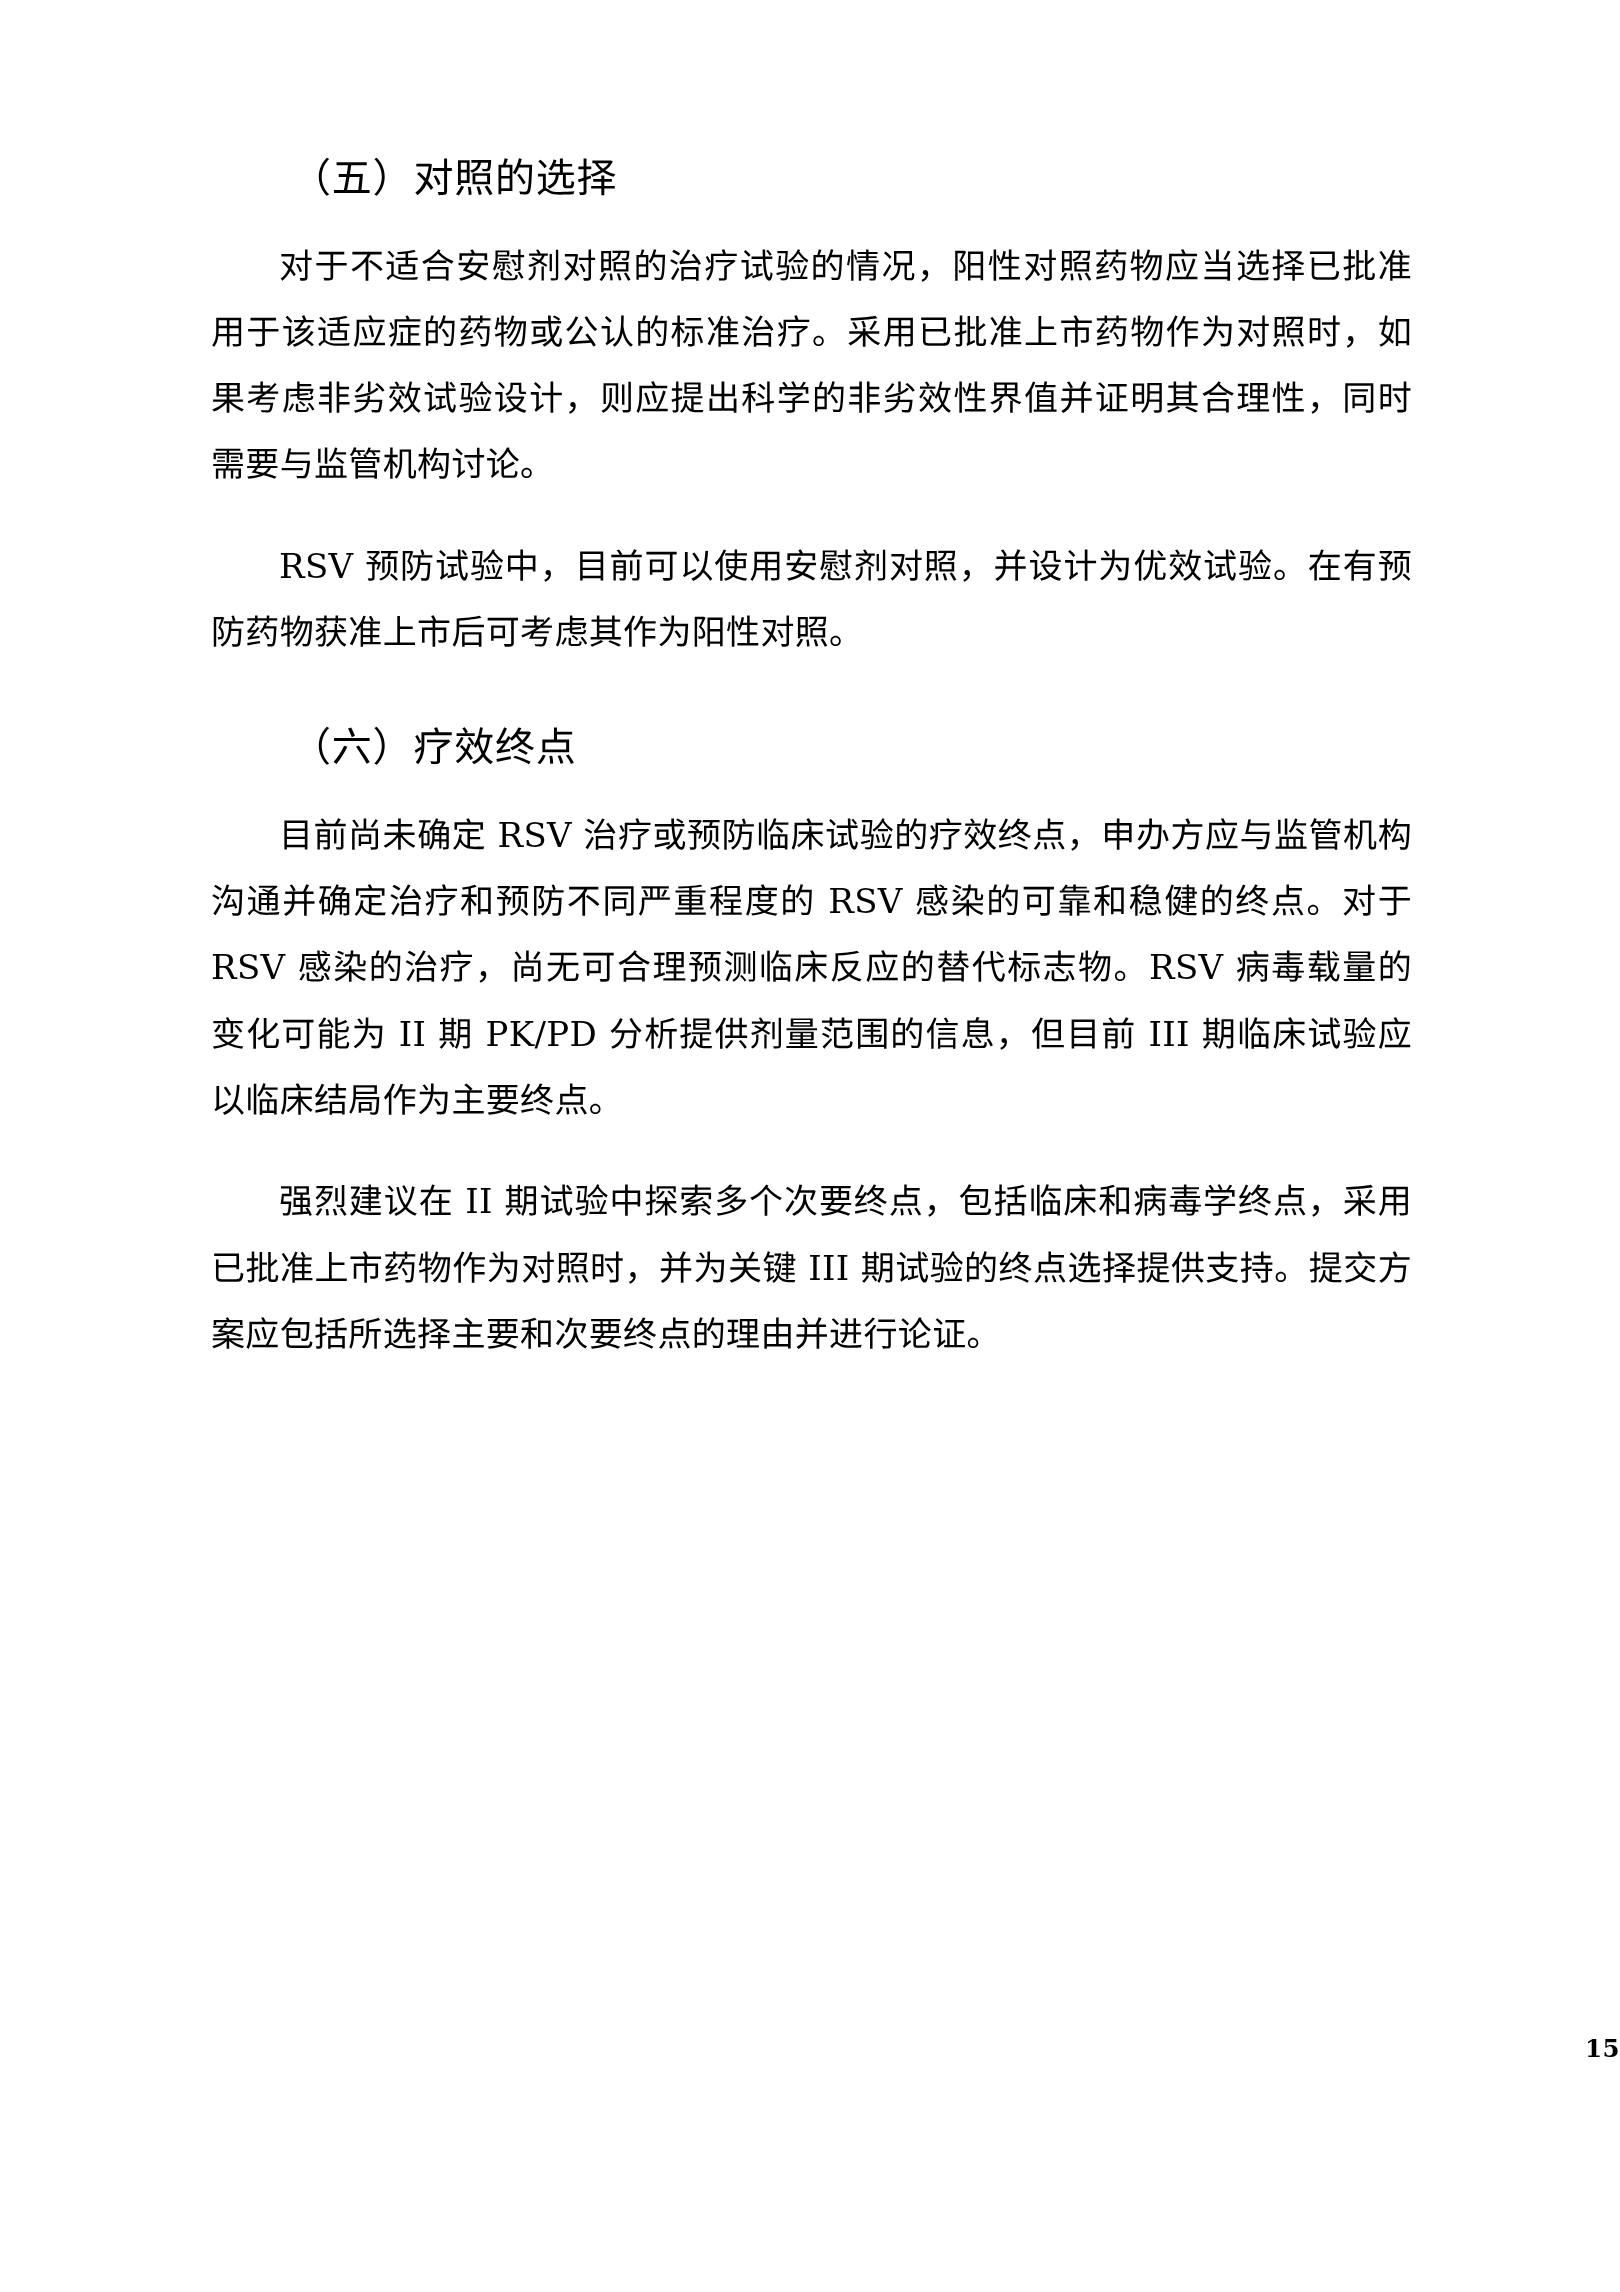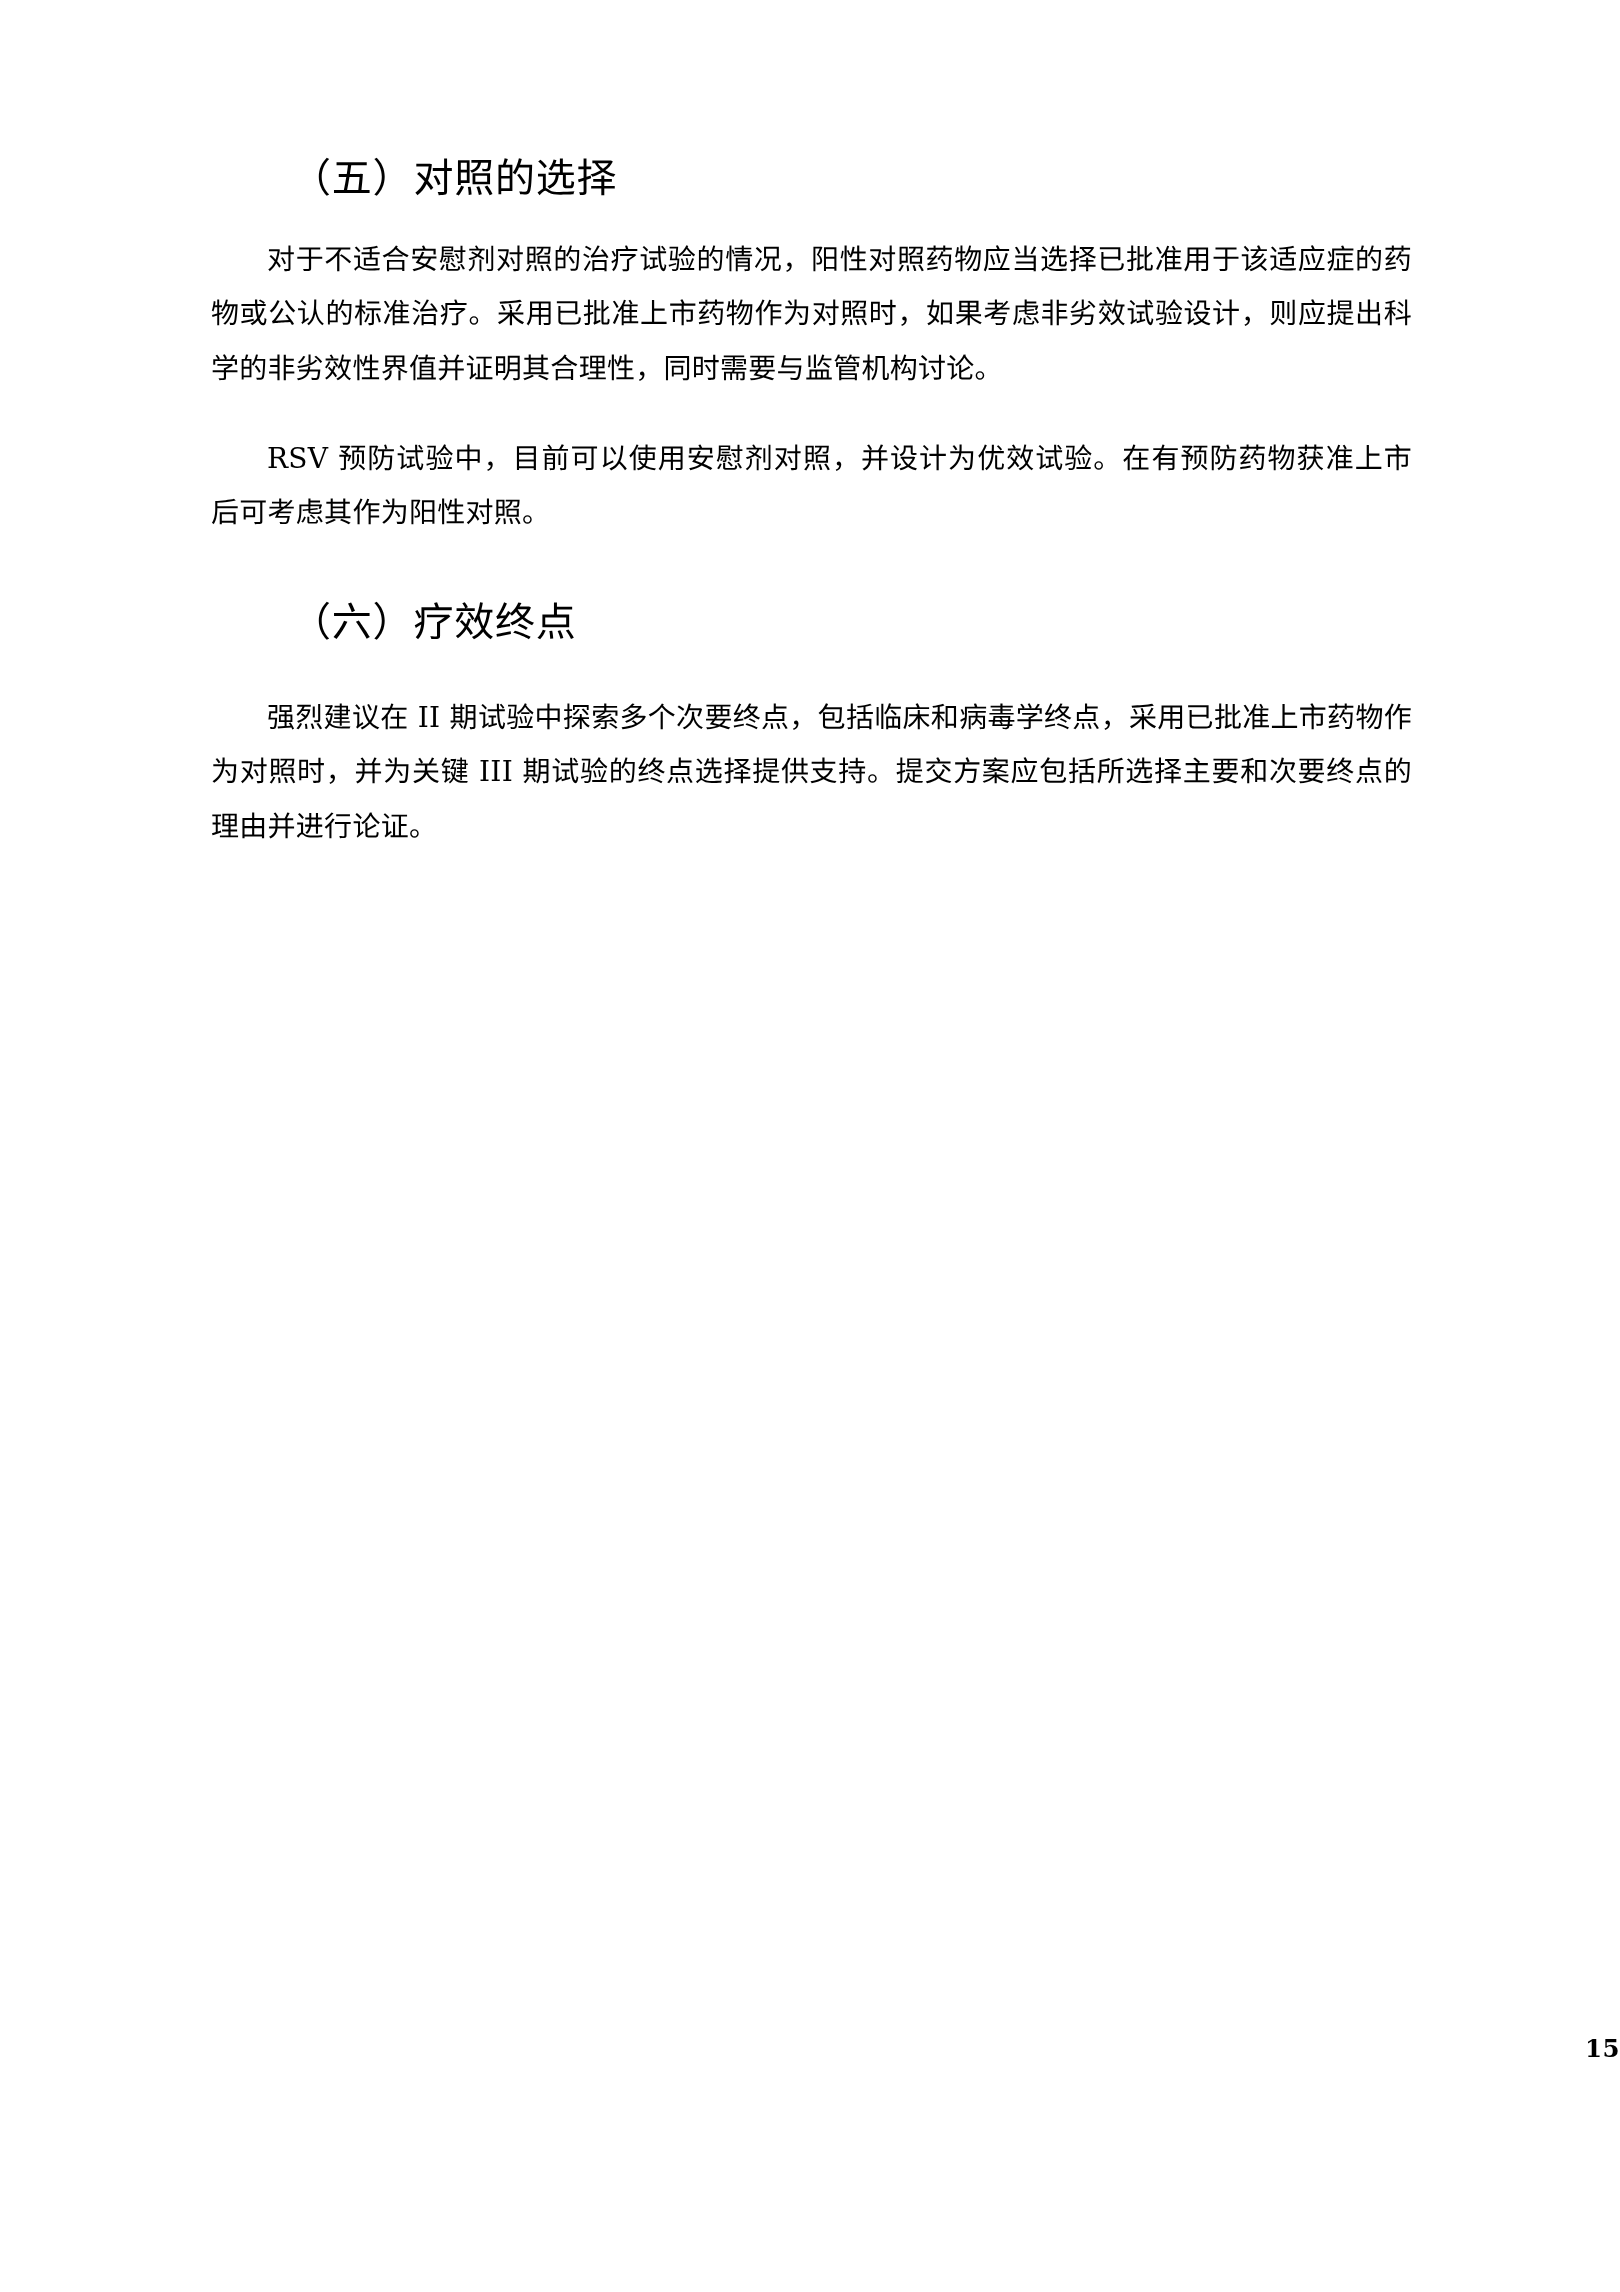--- a/index.html
+++ b/index.html
@@ -30,21 +30,21 @@
   .heading {
     font-size: 40px;
     line-height: 1.55;
     letter-spacing: 0.02em;
     margin: 0 0 23.5px 0;
     text-indent: 2em;
     font-weight: 400;
     font-family: "DejaVu Serif", "Liberation Serif", serif;
   }
   .para {
-    font-size: 28px;
+    font-size: 34px;
     line-height: 1.95;
     letter-spacing: 0.01em;
     margin: 0 0 21.6px 0;
     text-indent: 2em;
     text-align: justify;
     text-justify: inter-character;
     font-family: "DejaVu Serif", "Liberation Serif", serif;
   }
   .gap-sm { height: 13.7px; }
   .gap-md { height: 29px; }
@@ -71,20 +71,21 @@
     <p class="para">对于不适合安慰剂对照的治疗试验的情况，阳性对照药物应当选择已批准用于该适应症的药物或公认的标准治疗。采用已批准上市药物作为对照时，如果考虑非劣效试验设计，则应提出科学的非劣效性界值并证明其合理性，同时需要与监管机构讨论。</p>
 
     <div class="gap-sm"></div>
 
     <p class="para">RSV 预防试验中，目前可以使用安慰剂对照，并设计为优效试验。在有预防药物获准上市后可考虑其作为阳性对照。</p>
 
     <div class="gap-md"></div>
 
     <h2 class="heading">（六）疗效终点</h2>
 
+    <p class="para">目前尚未确定 RSV 治疗或预防临床试验的疗效终点，申办方应与监管机构沟通并确定治疗和预防不同严重程度的 RSV 感染的可靠和稳健的终点。对于 RSV 感染的治疗，尚无可合理预测临床反应的替代标志物。RSV 病毒载量的变化可能为 II 期 PK/PD 分析提供剂量范围的信息，但目前 III 期临床试验应以临床结局作为主要终点。</p>
 
     <div class="gap-sm"></div>
 
     <p class="para">强烈建议在 II 期试验中探索多个次要终点，包括临床和病毒学终点，采用已批准上市药物作为对照时，并为关键 III 期试验的终点选择提供支持。提交方案应包括所选择主要和次要终点的理由并进行论证。</p>
 
   </div>
 
   <div class="page-number">15</div>
 </div>
 

